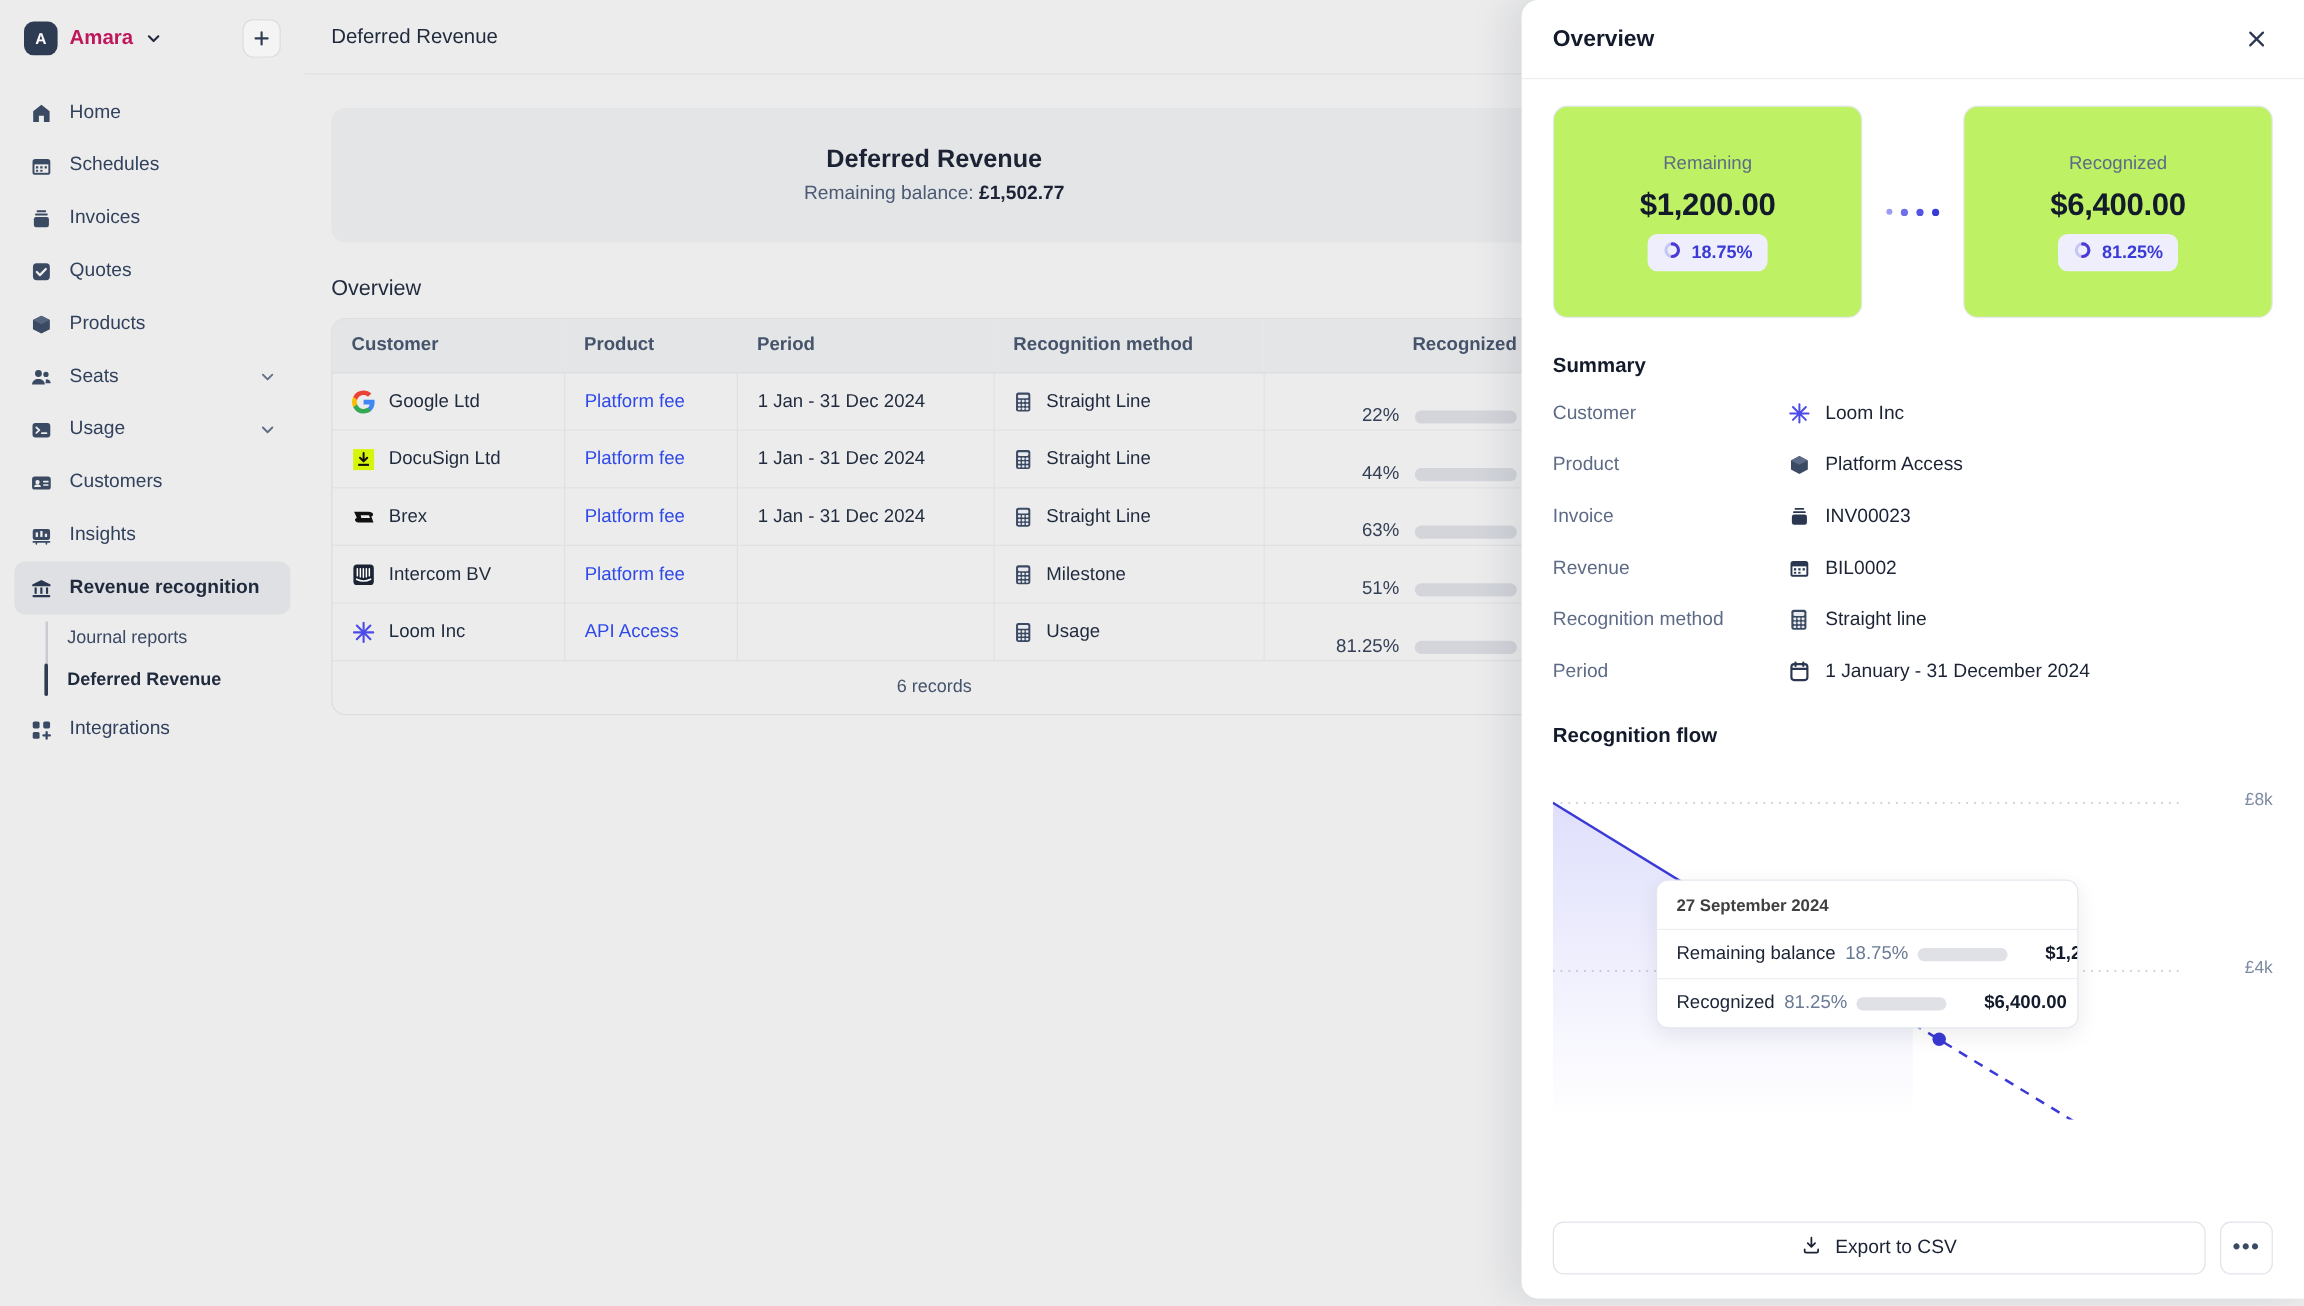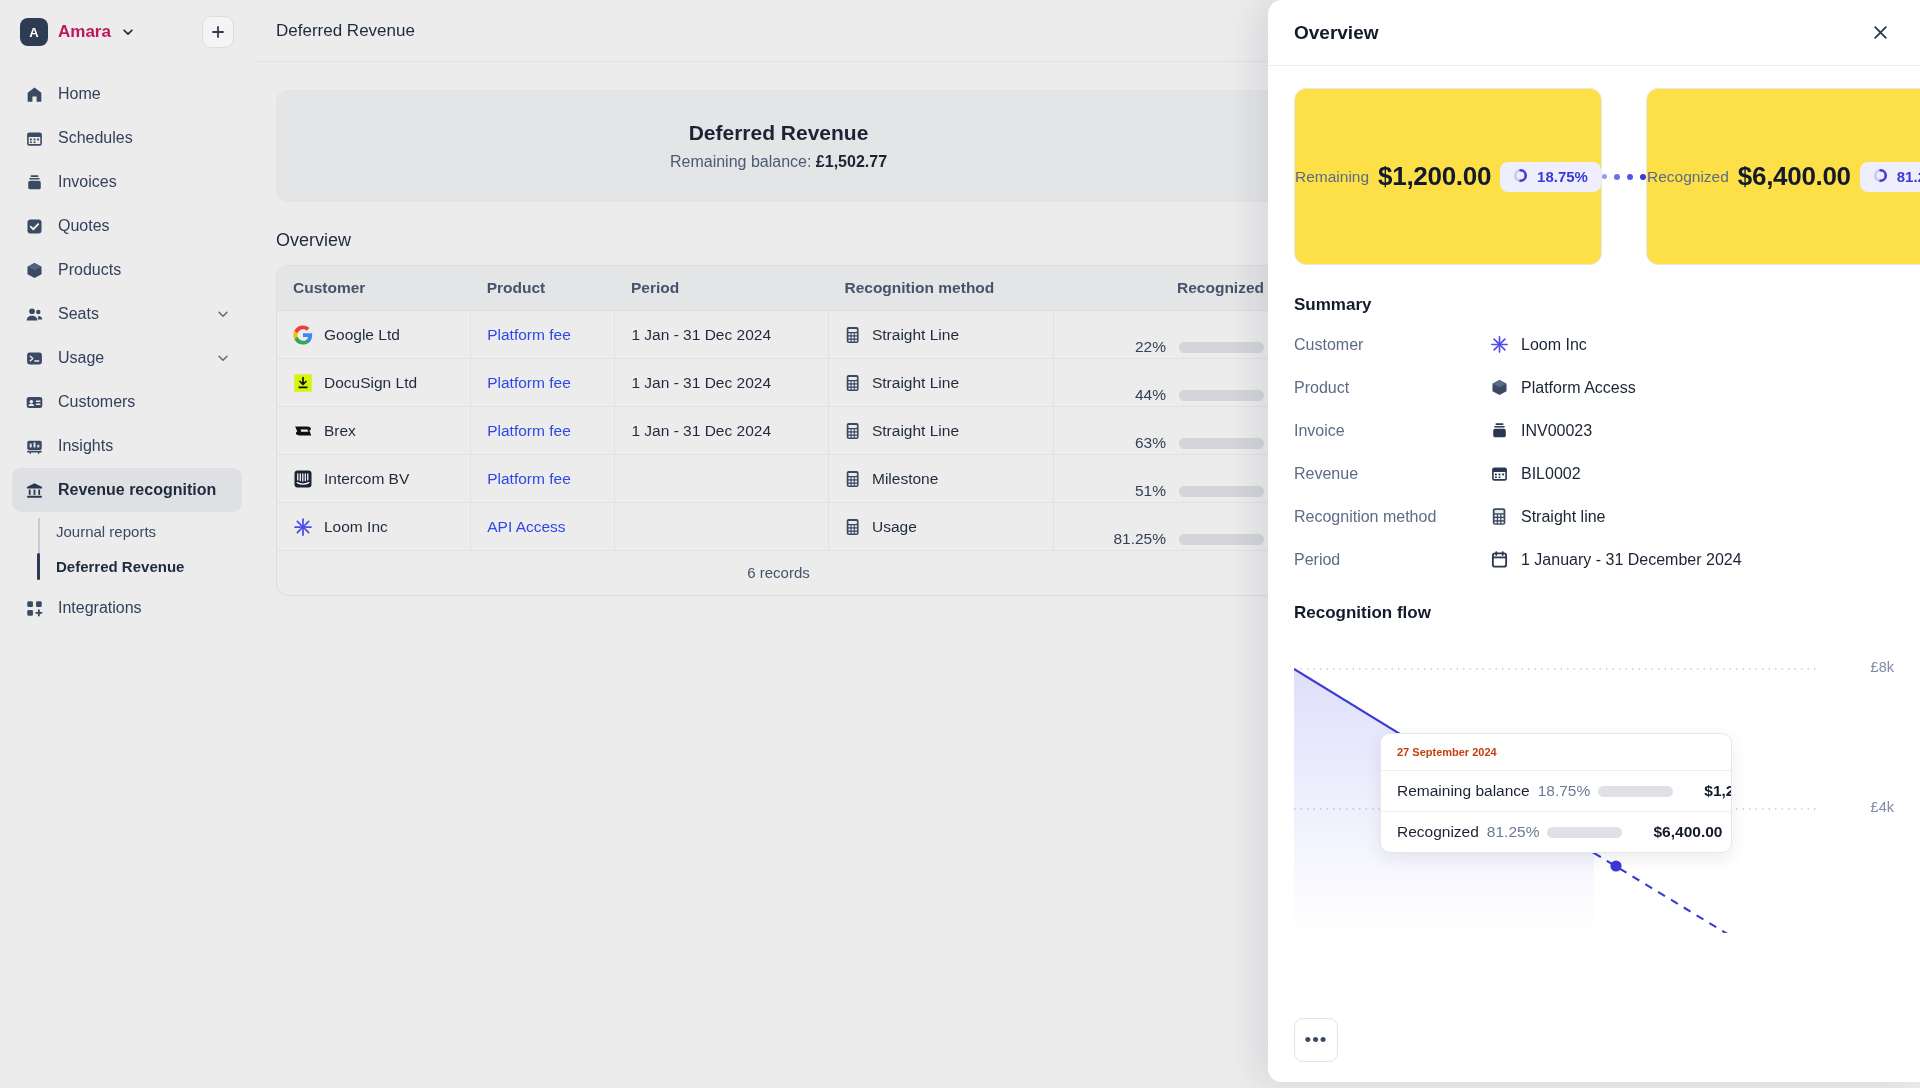--- a/index.html
+++ b/index.html
@@ -144,22 +144,22 @@
     border-bottom: 1px solid #eceef1;
   }
   .panel-title { font-size: 19px; font-weight: 700; color:#121a2b; }
   .panel-close { margin-left:auto; width:28px; height:28px; display:flex; align-items:center; justify-content:center; color:#2b3750; }
   .panel-body { flex: 1 1 auto; padding: 22px 26px 0 26px; position: relative; overflow: hidden; }
 
   .stats { display:flex; align-items:stretch; gap: 0; }
   .stat-card {
     flex: 0 0 258px; height: 177px;
     border: 1px solid #e5e8ee; border-radius: 12px;
-    display:flex; flex-direction:row; align-items:center; justify-content:center;
-    gap: 9px; background:#fde047;
+    display:flex; flex-direction:column; align-items:center; justify-content:center;
+    gap: 9px; background:#bef264;
   }
   .stat-label { font-size: 15.5px; color:#5d6b86; }
   .stat-value { font-size: 26px; font-weight: 700; color:#121a2b; letter-spacing:-.3px; }
   .stat-chip {
     display:flex; align-items:center; gap:9px;
     background:#eeeefc; border-radius: 8px;
     padding: 6px 13px;
     font-size: 15px; font-weight:700; color:#3a3ad6;
   }
   .dots { flex:1 1 auto; display:flex; align-items:center; justify-content:center; gap:7px; }
@@ -179,21 +179,21 @@
   .chart svg { position:absolute; left:0; top:0; }
   .axis-lbl { position:absolute; right: 0; font-size: 14.5px; color:#7e8ba3; }
 
   .tooltip {
     position: absolute; left: 86px; top: 100px;
     width: 352px;
     background:#fff; border:1px solid #e4e7ee; border-radius: 10px;
     box-shadow: 0 6px 18px rgba(20,25,40,.08);
     overflow: hidden;
   }
-  .tt-head { padding: 12px 16px; font-size: 11px; font-weight:700; color:#c2410c; border-bottom:1px solid #eceef2; }
+  .tt-head { padding: 12px 16px; font-size: 14px; font-weight:700; color:#404040; border-bottom:1px solid #eceef2; }
   .tt-row { display:flex; align-items:center; padding: 11px 16px; gap: 8px; }
   .tt-row + .tt-row { border-top: 1px solid #eceef2; }
   .tt-name { font-size: 15.5px; color:#1b2334; white-space:nowrap; }
   .tt-pct { font-size: 15.5px; color:#6b7a95; margin-left:auto; }
   .tt-track { width: 75px; height: 11px; border-radius:6px; background:#dfe1e7; overflow:hidden; flex:0 0 auto; }
   .tt-fill { height:100%; background:#2f3fe0; border-radius:6px; }
   .tt-amt { font-size: 15.5px; font-weight:700; color:#121a2b; width: 92px; text-align:right; flex:0 0 auto; }
 
   .panel-foot {
     flex: 0 0 auto; padding: 14px 26px 20px 26px;
@@ -812,17 +812,26 @@
               <span class="tt-track"><span class="tt-fill" style="width:81.25%"></span></span>
               <span class="tt-amt">$6,400.00</span>
             </div>
           </div>
       </div>
     </div>
 
   </div>
 
   <div class="panel-foot">
+    <div class="csv-btn">
+      <span>
+        <svg width="17" height="17" viewBox="0 0 20 20">
+            <path d="M10 2.8v8.4M6.4 8.2 10 11.8l3.6-3.6" fill="none" stroke="#1b2334" stroke-width="1.7" stroke-linecap="round" stroke-linejoin="round"></path>
+            <path d="M3.4 14.4v1.4a1.6 1.6 0 0 0 1.6 1.6h10a1.6 1.6 0 0 0 1.6-1.6v-1.4" fill="none" stroke="#1b2334" stroke-width="1.7" stroke-linecap="round"></path>
+          </svg>
+      </span>
+      <span>Export to CSV</span>
+    </div>
     <div class="more-btn">
       <span>•••</span>
     </div>
   </div>
 </div>
 
 </body></html>

